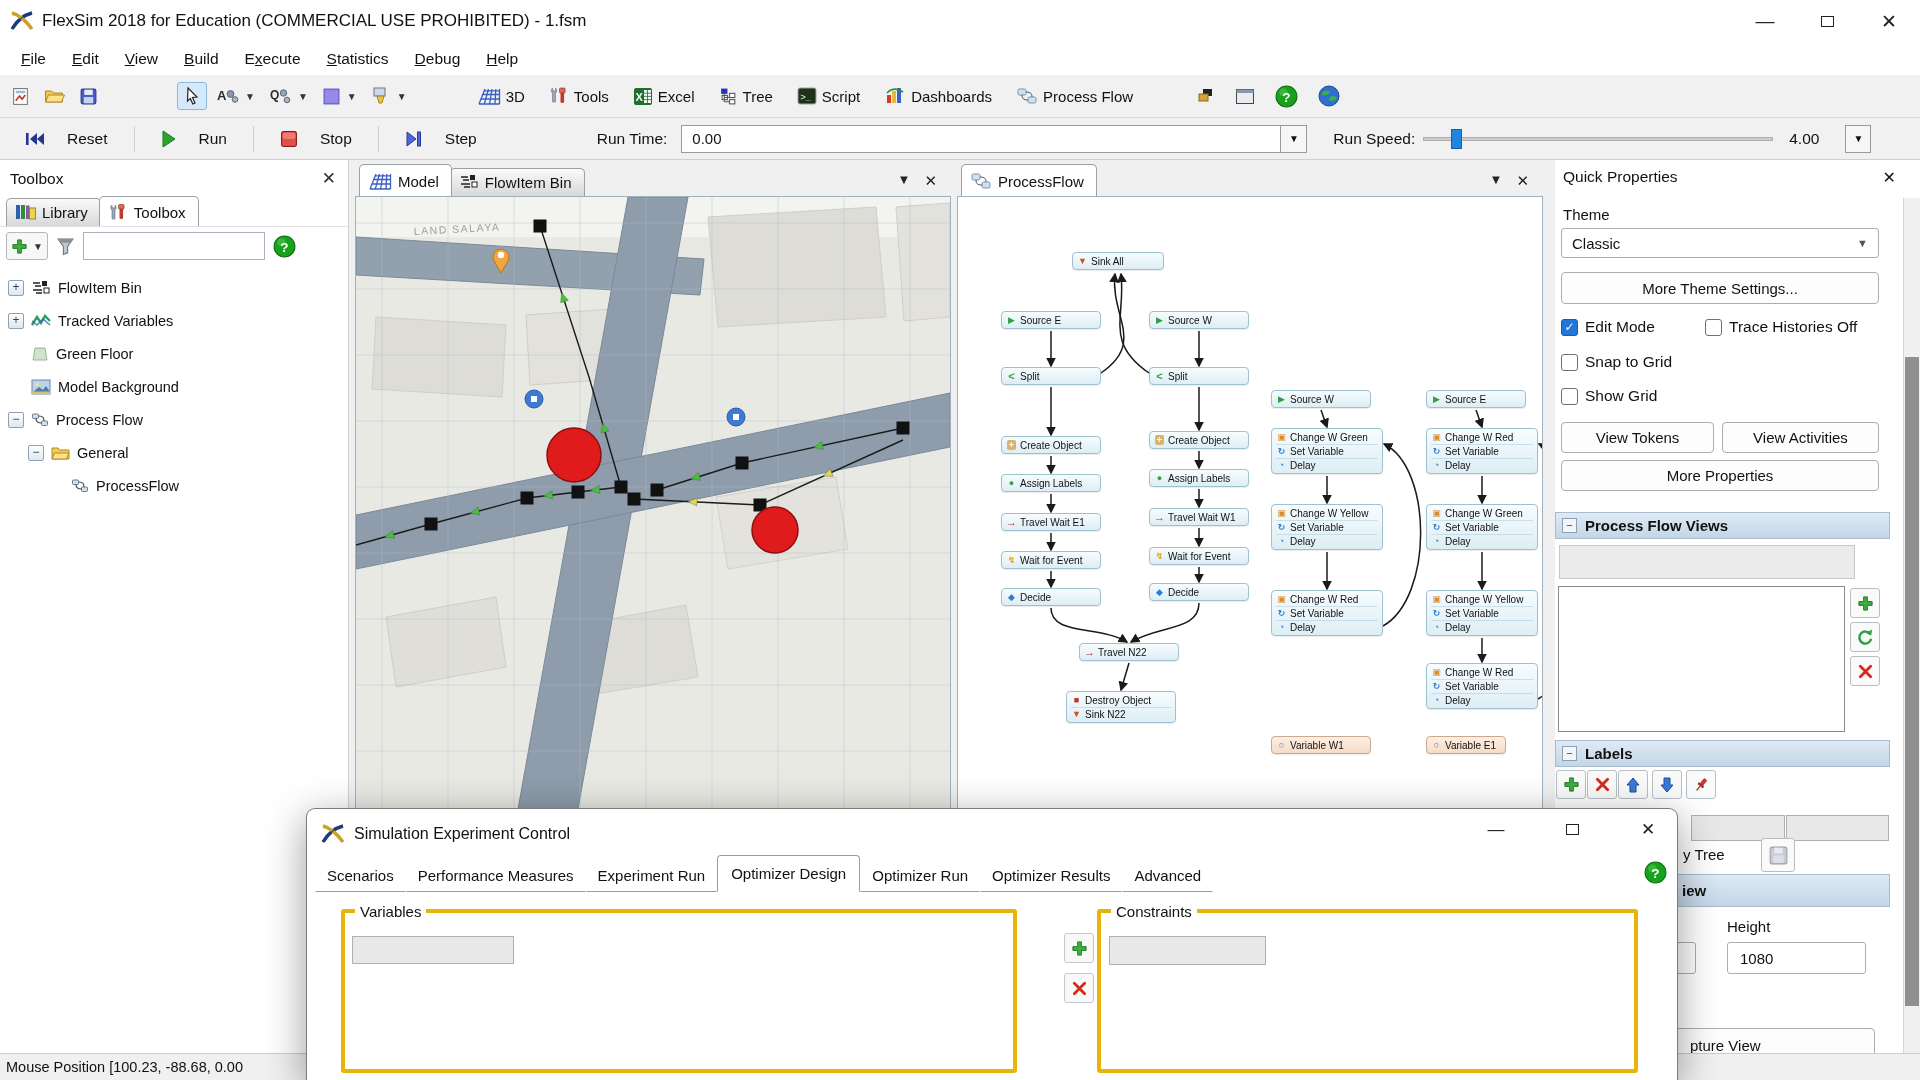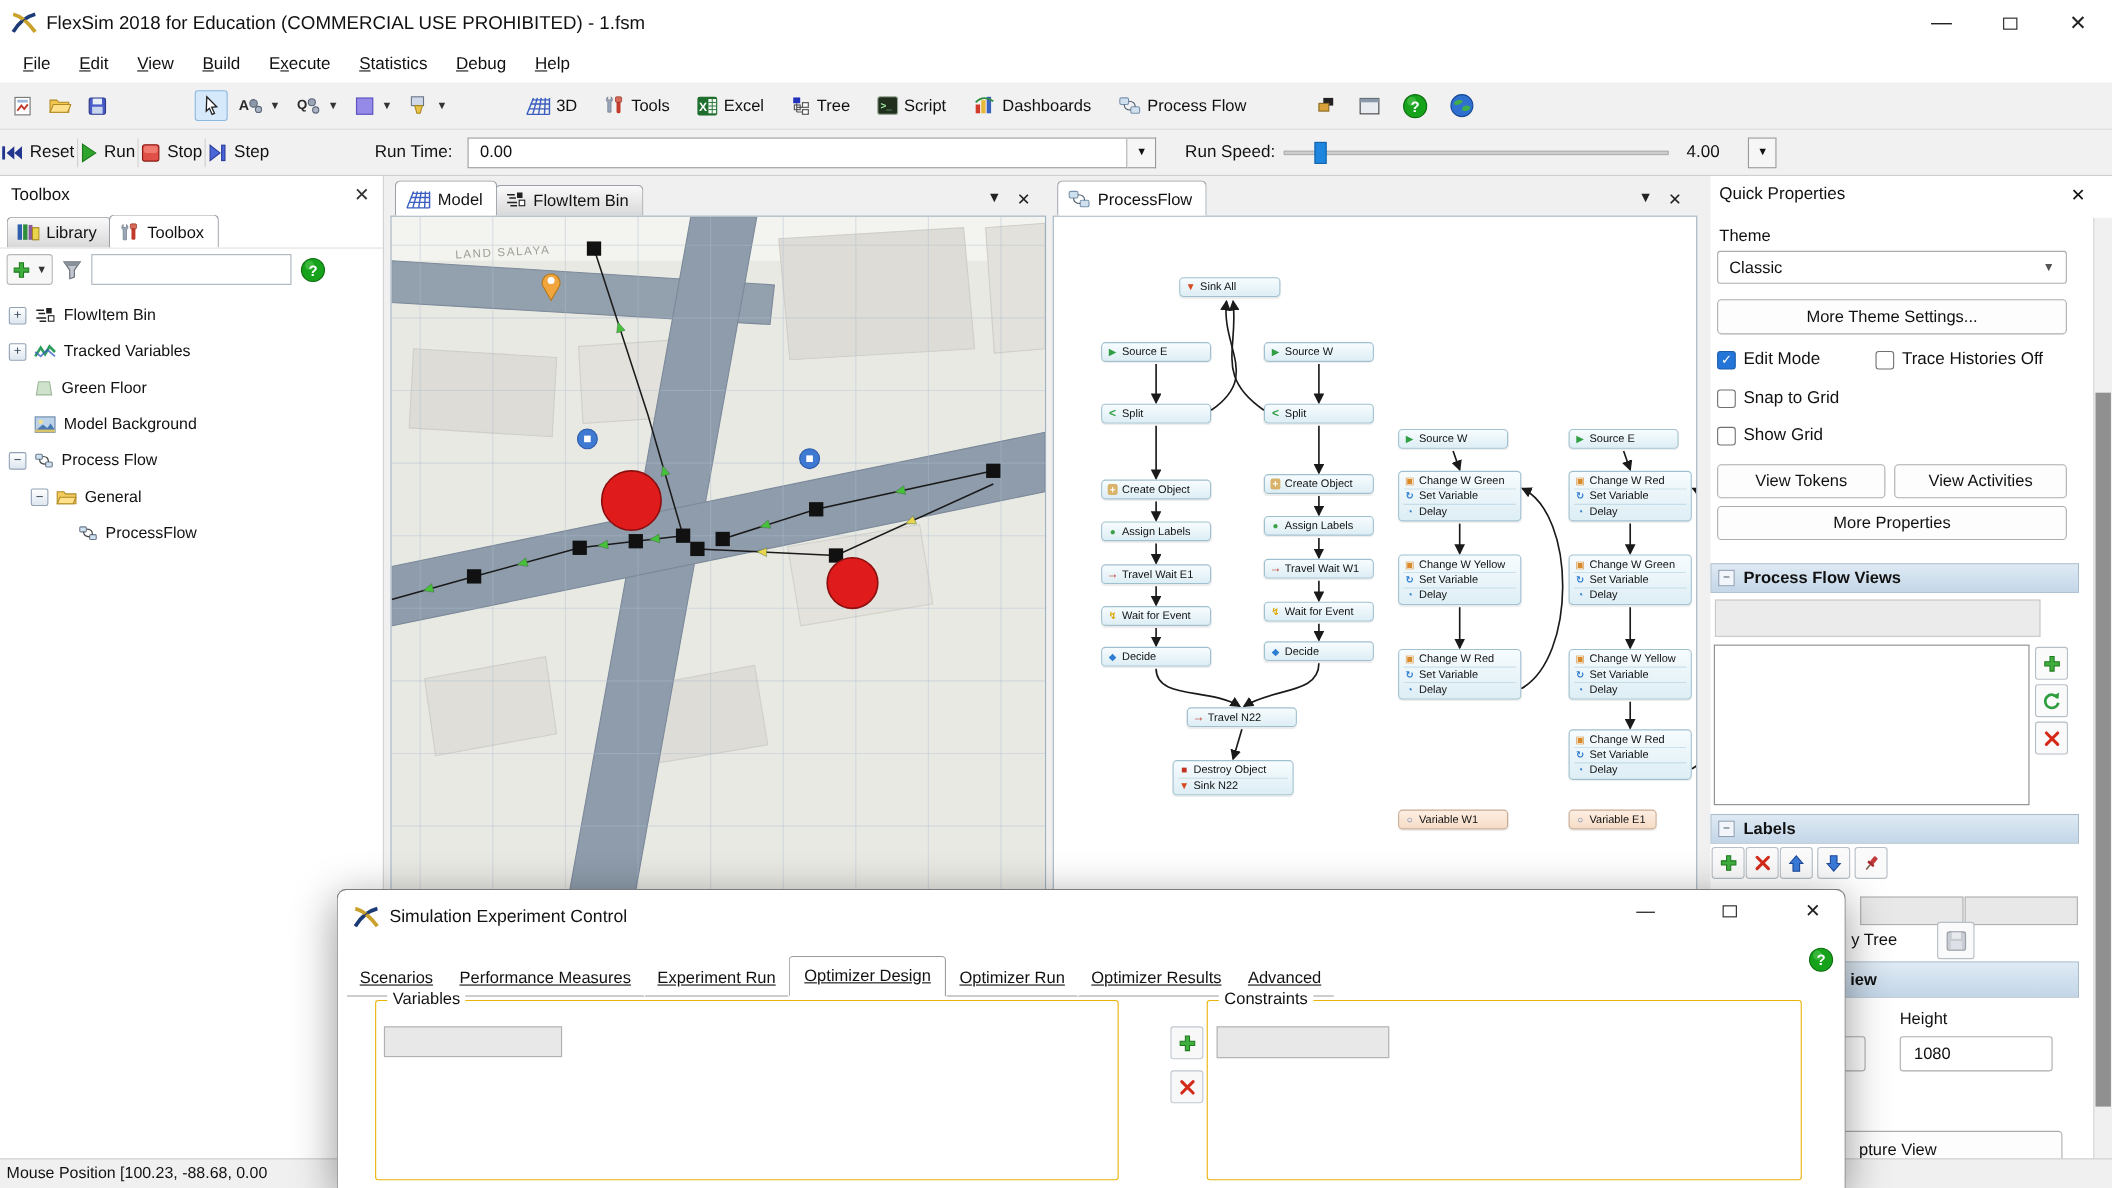--- a/index.html
+++ b/index.html
@@ -24,21 +24,21 @@
              border-bottom:1px solid #d9d9d9; display:flex; align-items:center; font-size:15px; }
   .tb-group { display:flex; align-items:center; gap:4px; padding:0 6px; }
   .tb-btn { display:flex; align-items:center; gap:5px; padding:3px 5px; border-radius:3px; }
   .tb-btn.active-tool { background:#d6e9fb; border:1px solid #8ab8e0; }
   .tb-caret { font-size:10px; color:#333; margin-left:1px; }
   .tb-label { white-space:nowrap; }
   .icon { display:inline-flex; align-items:center; justify-content:center; line-height:1; }
   
   .runbar { position:absolute; left:0; top:118px; right:0; height:42px; background:#f1f1f1;
             border-bottom:1px solid #cfcfcf; display:flex; align-items:center; font-size:15.5px; }
-  .run-btn { display:flex; align-items:center; gap:6px; padding:4px 0; }
+  .run-btn { display:flex; align-items:center; gap:22px; padding:4px 24px; }
   .run-sep { width:1px; height:26px; background:#d0d0d0; margin:0 2px; }
   .runtime-field { width:600px; height:28px; background:#fff; border:1px solid #999;
                    display:flex; align-items:center; padding-left:10px; font-size:15px; }
   .dd-btn { width:26px; height:28px; border:1px solid #999; border-left:none; background:#f6f6f6;
             display:flex; align-items:center; justify-content:center; font-size:10px; }
   .slider { position:relative; width:350px; height:20px; margin:0 8px; }
   .slider .track { position:absolute; left:0; right:0; top:8px; height:4px; background:#cdcdcd; border:1px solid #b0b0b0; }
   .slider .thumb { position:absolute; left:28px; top:0; width:11px; height:20px; background:#1f86e0; border:1px solid #1563a8; }
   
   .main { position:absolute; left:0; top:160px; right:0; bottom:27px; background:#f0f0f0; }
@@ -126,26 +126,26 @@
   .i-delay::before { content:"◔"; color:#2e7dd1; }
   .i-variable::before { content:"○"; color:#5577bb; font-weight:bold; }
   
   .dialog { position:absolute; left:306px; top:808px; width:1372px; height:272px; background:#fff;
             border:1px solid #7c7c7c; border-bottom:none; border-radius:9px 9px 0 0;
             box-shadow:0 10px 40px rgba(0,0,0,.4); z-index:40; }
   .dlg-title { display:flex; align-items:center; gap:9px; padding:13px 0 0 14px; font-size:16px; }
   .dlg-controls { position:absolute; top:10px; right:14px; display:flex; gap:46px; align-items:center; }
   .dlg-ctl { width:30px; text-align:center; font-size:17px; color:#222; }
   .dlg-ctl .maxbox { width:13px; height:11px; border:1.4px solid #222; display:inline-block; }
-  .dlg-tabs { position:absolute; left:8px; top:60px; display:flex; align-items:flex-end;text-decoration:underline; }
+  .dlg-tabs { position:absolute; left:8px; top:46px; display:flex; align-items:flex-end; }
   .dlg-tab { padding:7px 11px; font-size:15px; border:1px solid transparent; border-bottom:1px solid #9c9c9c; }
   .dlg-tab.active { border:1px solid #9c9c9c; border-bottom:1px solid #fff; border-radius:4px 4px 0 0;
                     background:#fff; padding:9px 13px; position:relative; top:0; }
   .dlg-help { position:absolute; right:10px; top:52px; }
-  .groupbox { position:absolute; top:100px; height:164px; border:1px solid #eab308; border-radius:3px; background:#fff; }
+  .groupbox { position:absolute; top:100px; height:164px; border:4px solid #eab308; border-radius:3px; background:#fff; }
   .groupbox .gb-label { position:absolute; top:-10px; left:10px; background:#fff; padding:0 5px; font-size:15px; }
   .gb-cell { position:absolute; background:#e8e8e8; border:1px solid #b0b0b0; }
   .dlg-side-btn { position:absolute; width:30px; height:30px; border:1px solid #c0c8d0; border-radius:3px;
                   background:#f8f8f8; display:flex; align-items:center; justify-content:center; }
 </style>
 </head>
 <body>
 
 <div class="screen">
 

